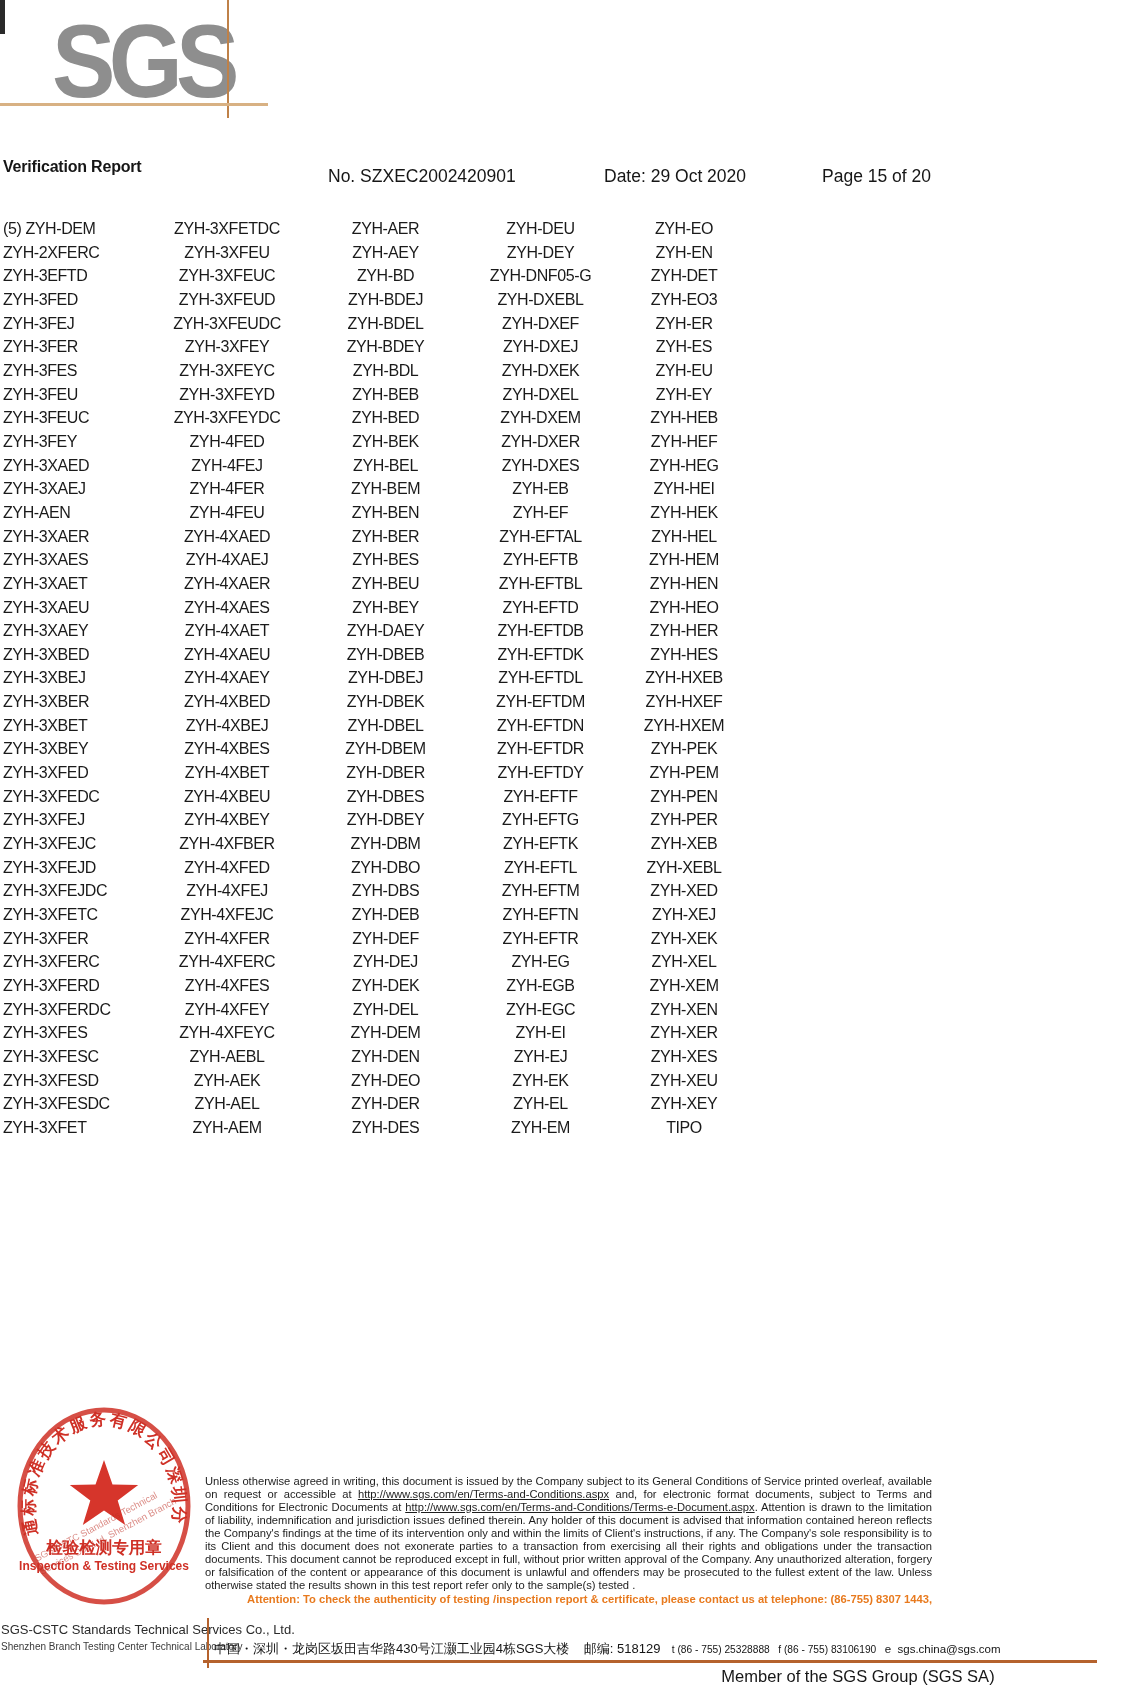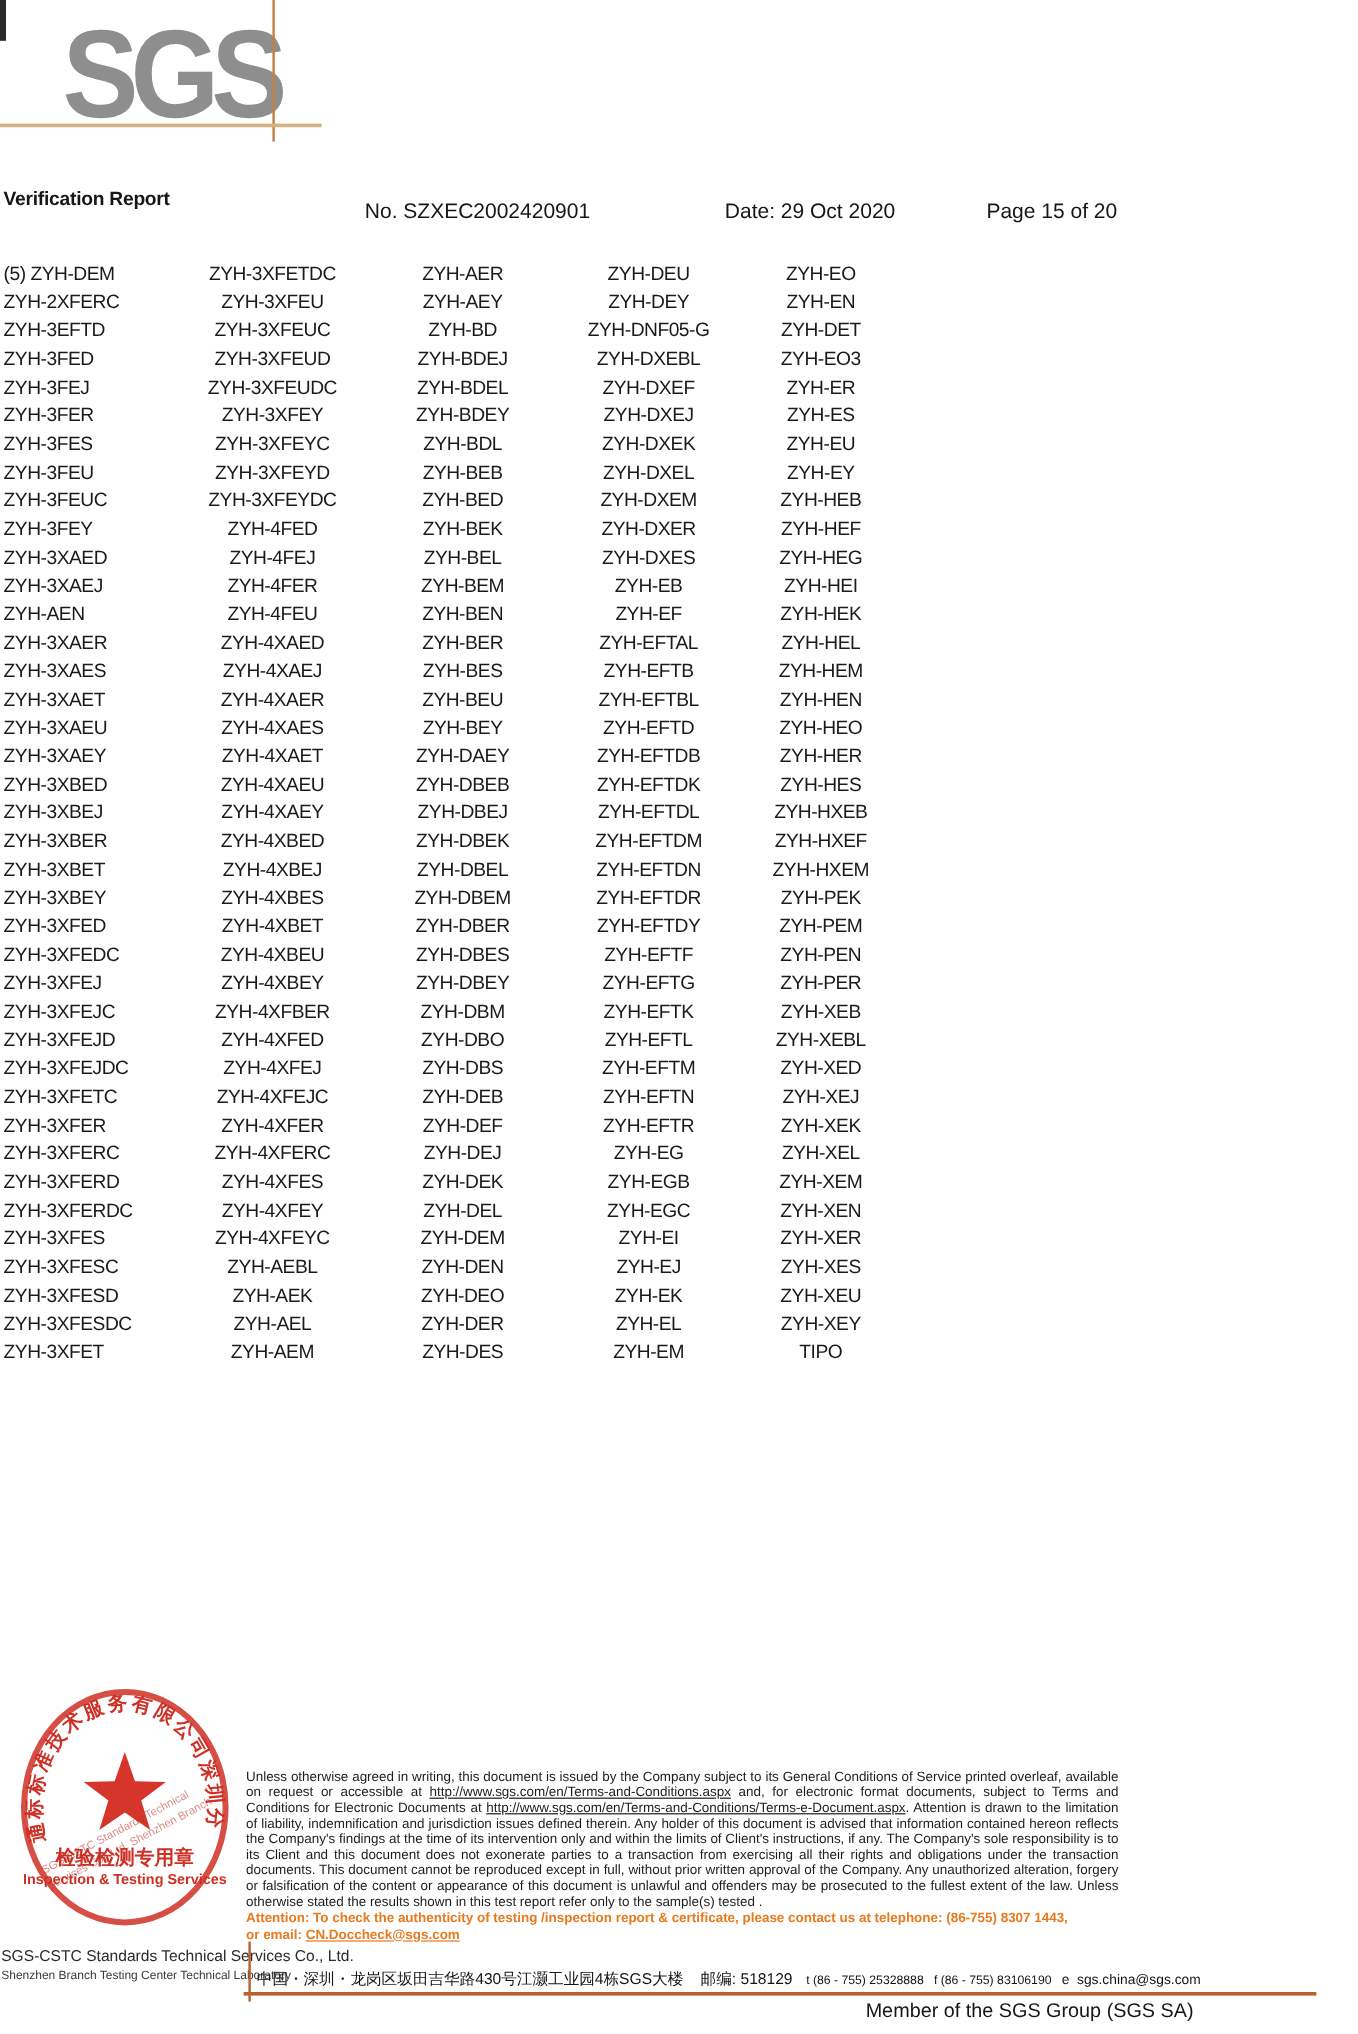--- a/index.html
+++ b/index.html
@@ -7,38 +7,38 @@
         font-family:"Liberation Sans",sans-serif;color:#111;text-decoration:underline;}
   
   .corner-mark{position:absolute;left:0;top:0;width:5px;height:34px;background:#2a2a2a;}
   .logo{position:absolute;left:52px;top:10px;font-size:112px;font-weight:bold;color:#8e8e8e;
         letter-spacing:-8px;line-height:1;transform:scale(.85,.93);transform-origin:top left;}
   .logo-vline{position:absolute;left:227px;top:0;width:2px;height:118px;background:#bf8148;}
   .logo-hline{position:absolute;left:0;top:103px;width:268px;height:3px;background:#d8b183;}
   
   .hdr{position:absolute;top:166px;font-size:17.5px;white-space:nowrap;color:#161616;}
   .hdr.title{left:3px;top:158px;font-size:16px;font-weight:bold;letter-spacing:-.2px;}
-  .hdr.no{left:304px;}
+  .hdr.no{left:328px;}
   .hdr.date{left:604px;}
   .hdr.pg{left:822px;}
   
   .models{position:absolute;left:3px;top:217px;width:752px;display:grid;
           grid-template-columns:148px 152px 165px 145px 142px;
           font-size:16px;line-height:23.65px;letter-spacing:-.4px;color:#1a1a1a;white-space:nowrap;}
   .models .c{text-align:center;}
   .models .c0{text-align:left;}
   
   .stamp{position:absolute;left:8px;top:1406px;width:192px;height:212px;}
   .company1{position:absolute;left:1px;top:1622px;font-size:13px;color:#2b2b2b;white-space:nowrap;}
   .company2{position:absolute;left:1px;top:1641px;font-size:10px;color:#3a3a3a;white-space:nowrap;}
   
   .ftext{position:absolute;left:205px;top:1475px;width:727px;font-size:11.2px;line-height:12.95px;
          text-align:justify;color:#1d1d1d;}
   .ftext .u{text-decoration:underline;margin-top:20px;}
-  .attn{margin-top:1px;color:#e87a1e;font-weight:bold;text-align:left;line-height:13.2px;}
+  .attn{margin-top:1px;color:#e87a1e;font-weight:bold;text-align:right;line-height:13.2px;}
   .attn .u{text-decoration:underline;}
   
   .addr-vline{position:absolute;left:207px;top:1618px;width:2px;height:50px;background:#b5622d;}
   .addr{position:absolute;left:214px;white-space:pre;color:#141414;}
   .addr1{top:1622px;font-size:10.2px;letter-spacing:-.1px;}
   .addr2{top:1640px;font-size:13px;}
   .seg-big{font-size:12.6px;}
   .seg-md{font-size:11.5px;margin-top:12px;}
   .seg-sm{font-size:10.2px;}
   .u{text-decoration:underline;}
@@ -271,21 +271,20 @@
     <text x="20" y="120" font-size="9.5" fill="rgba(190,45,35,0.55)" transform="rotate(-28 96 120)">SGS-CSTC Standards Technical</text>
     <text x="18" y="134" font-size="9.5" fill="rgba(190,45,35,0.55)" transform="rotate(-28 96 120)">Services Co., Ltd. Shenzhen Branch</text>
   </svg>
 
   <div class="company1">SGS-CSTC Standards Technical Services Co., Ltd.</div>
   <div class="company2">Shenzhen Branch Testing Center Technical Laboratory</div>
 
   <div class="ftext">
     <div><span>Unless otherwise agreed in writing, this document is issued by the Company subject to its General Conditions of Service printed overleaf, available on request or accessible at </span><span class="u">http://www.sgs.com/en/Terms-and-Conditions.aspx</span><span> and, for electronic format documents, subject to Terms and Conditions for Electronic Documents at </span><span class="u">http://www.sgs.com/en/Terms-and-Conditions/Terms-e-Document.aspx</span><span>. Attention is drawn to the limitation of liability, indemnification and jurisdiction issues defined therein. Any holder of this document is advised that information contained hereon reflects the Company's findings at the time of its intervention only and within the limits of Client's instructions, if any. The Company's sole responsibility is to its Client and this document does not exonerate parties to a transaction from exercising all their rights and obligations under the transaction documents. This document cannot be reproduced except in full, without prior written approval of the Company. Any unauthorized alteration, forgery or falsification of the content or appearance of this document is unlawful and offenders may be prosecuted to the fullest extent of the law. Unless otherwise stated the results shown in this test report refer only to the sample(s) tested .</span></div>
     <div class="attn">Attention: To check the authenticity of testing /inspection report &amp; certificate, please contact us at telephone: (86-755) 8307 1443,</div>
-    <div class="attn"><span>or email: </span><span class="u">CN.Doccheck@sgs.com</span></div>
   </div>
 
   <div class="addr-vline"></div>
   <div class="addr addr2"><span>中国・深圳・龙岗区坂田吉华路430号江灏工业园4栋SGS大楼    </span><span>邮编: </span><span>518129</span><span class="seg-sm">    t (86 - 755) 25328888   f (86 - 755) 83106190   </span><span class="seg-md">e  sgs.china@sgs.com</span></div>
 
   <div class="rule"></div>
   <div class="member">Member of the SGS Group (SGS SA)</div>
 
 </div>
 

